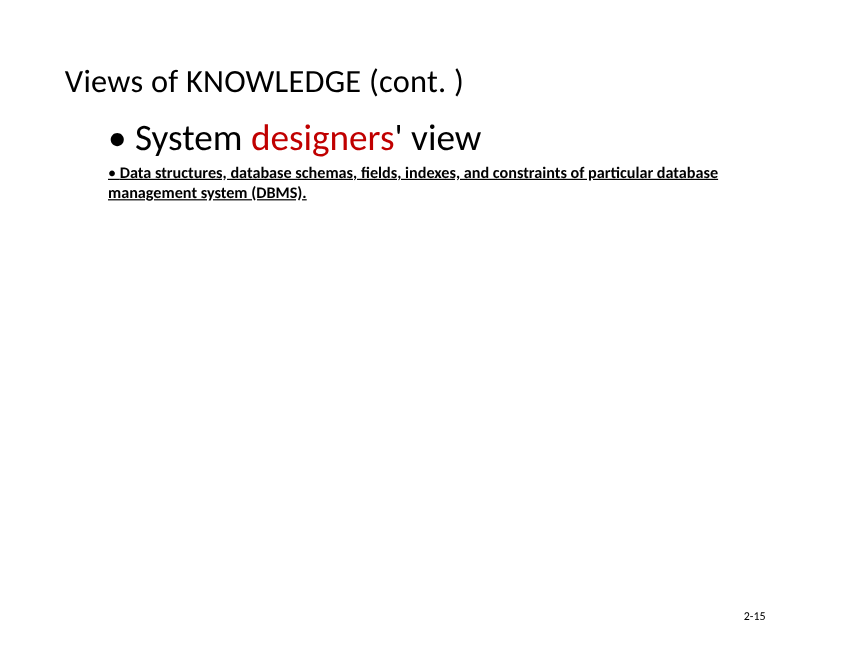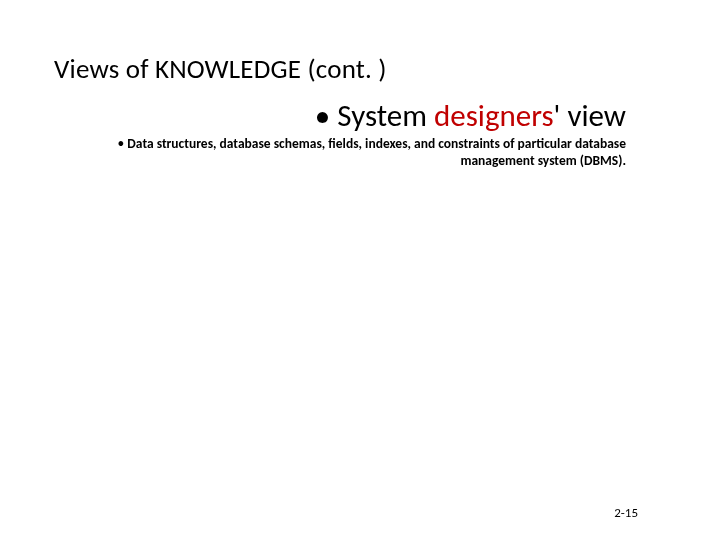--- a/index.html
+++ b/index.html
@@ -40,41 +40,40 @@
     line-height: 1.15;
     margin-bottom: 2px;
   }
   .lvl1::before {
     content: "• ";
   }
   .lvl2 {
     font-size: 13.5px;
     font-weight: 700;
     line-height: 1.25;
-    margin-left: 26px;
     margin-bottom: 2px;
     max-width: 540px;
+    text-decoration: underline;
   }
   .lvl2::before {
     content: "• ";
     font-weight: 400;
   }
   .accent {
     color: #c00000;
   }
   .pagenum {
     position: absolute;
     right: 28px;
     bottom: 20px;
-    font-size: 13px;
+    font-size: 10px;
     color: #000;
   }
   .block {
     margin-bottom: 6px;
-    text-align: right;
   }
 </style>
 </head>
 <body>
 
 <div class="slide">
 
   <div class="title">Views of KNOWLEDGE (cont. )</div>
 
   <div class="content">

